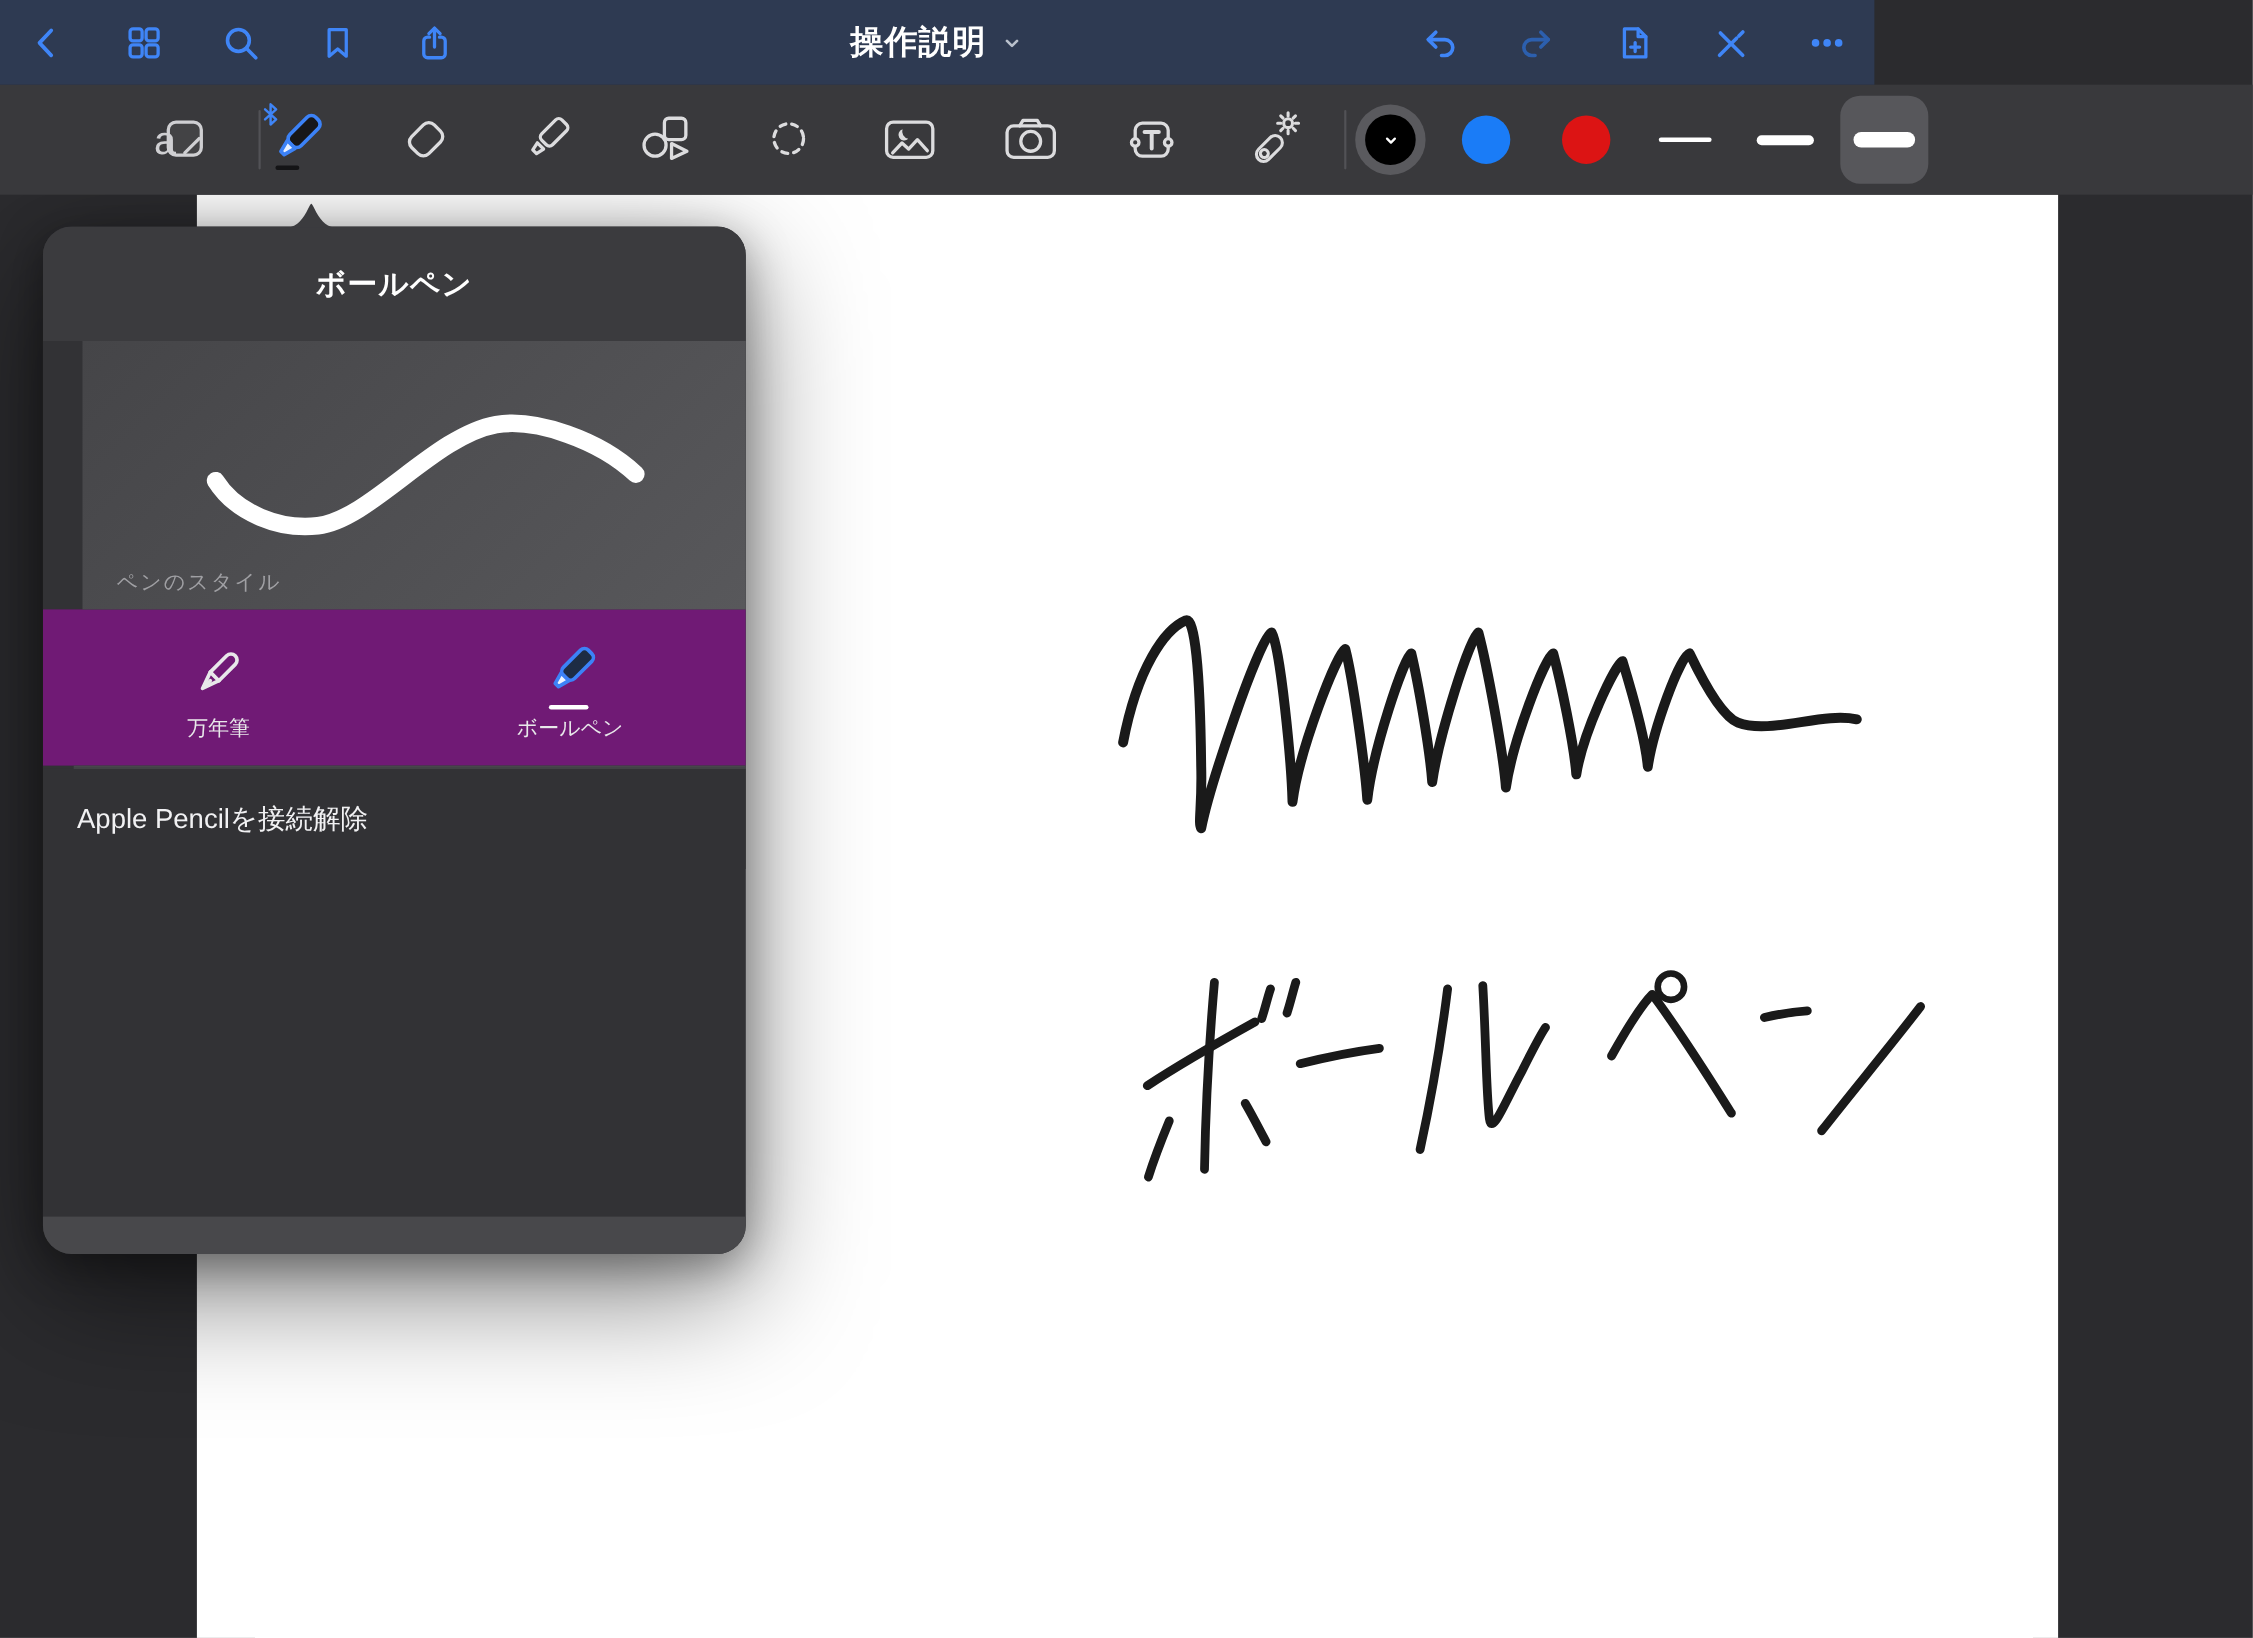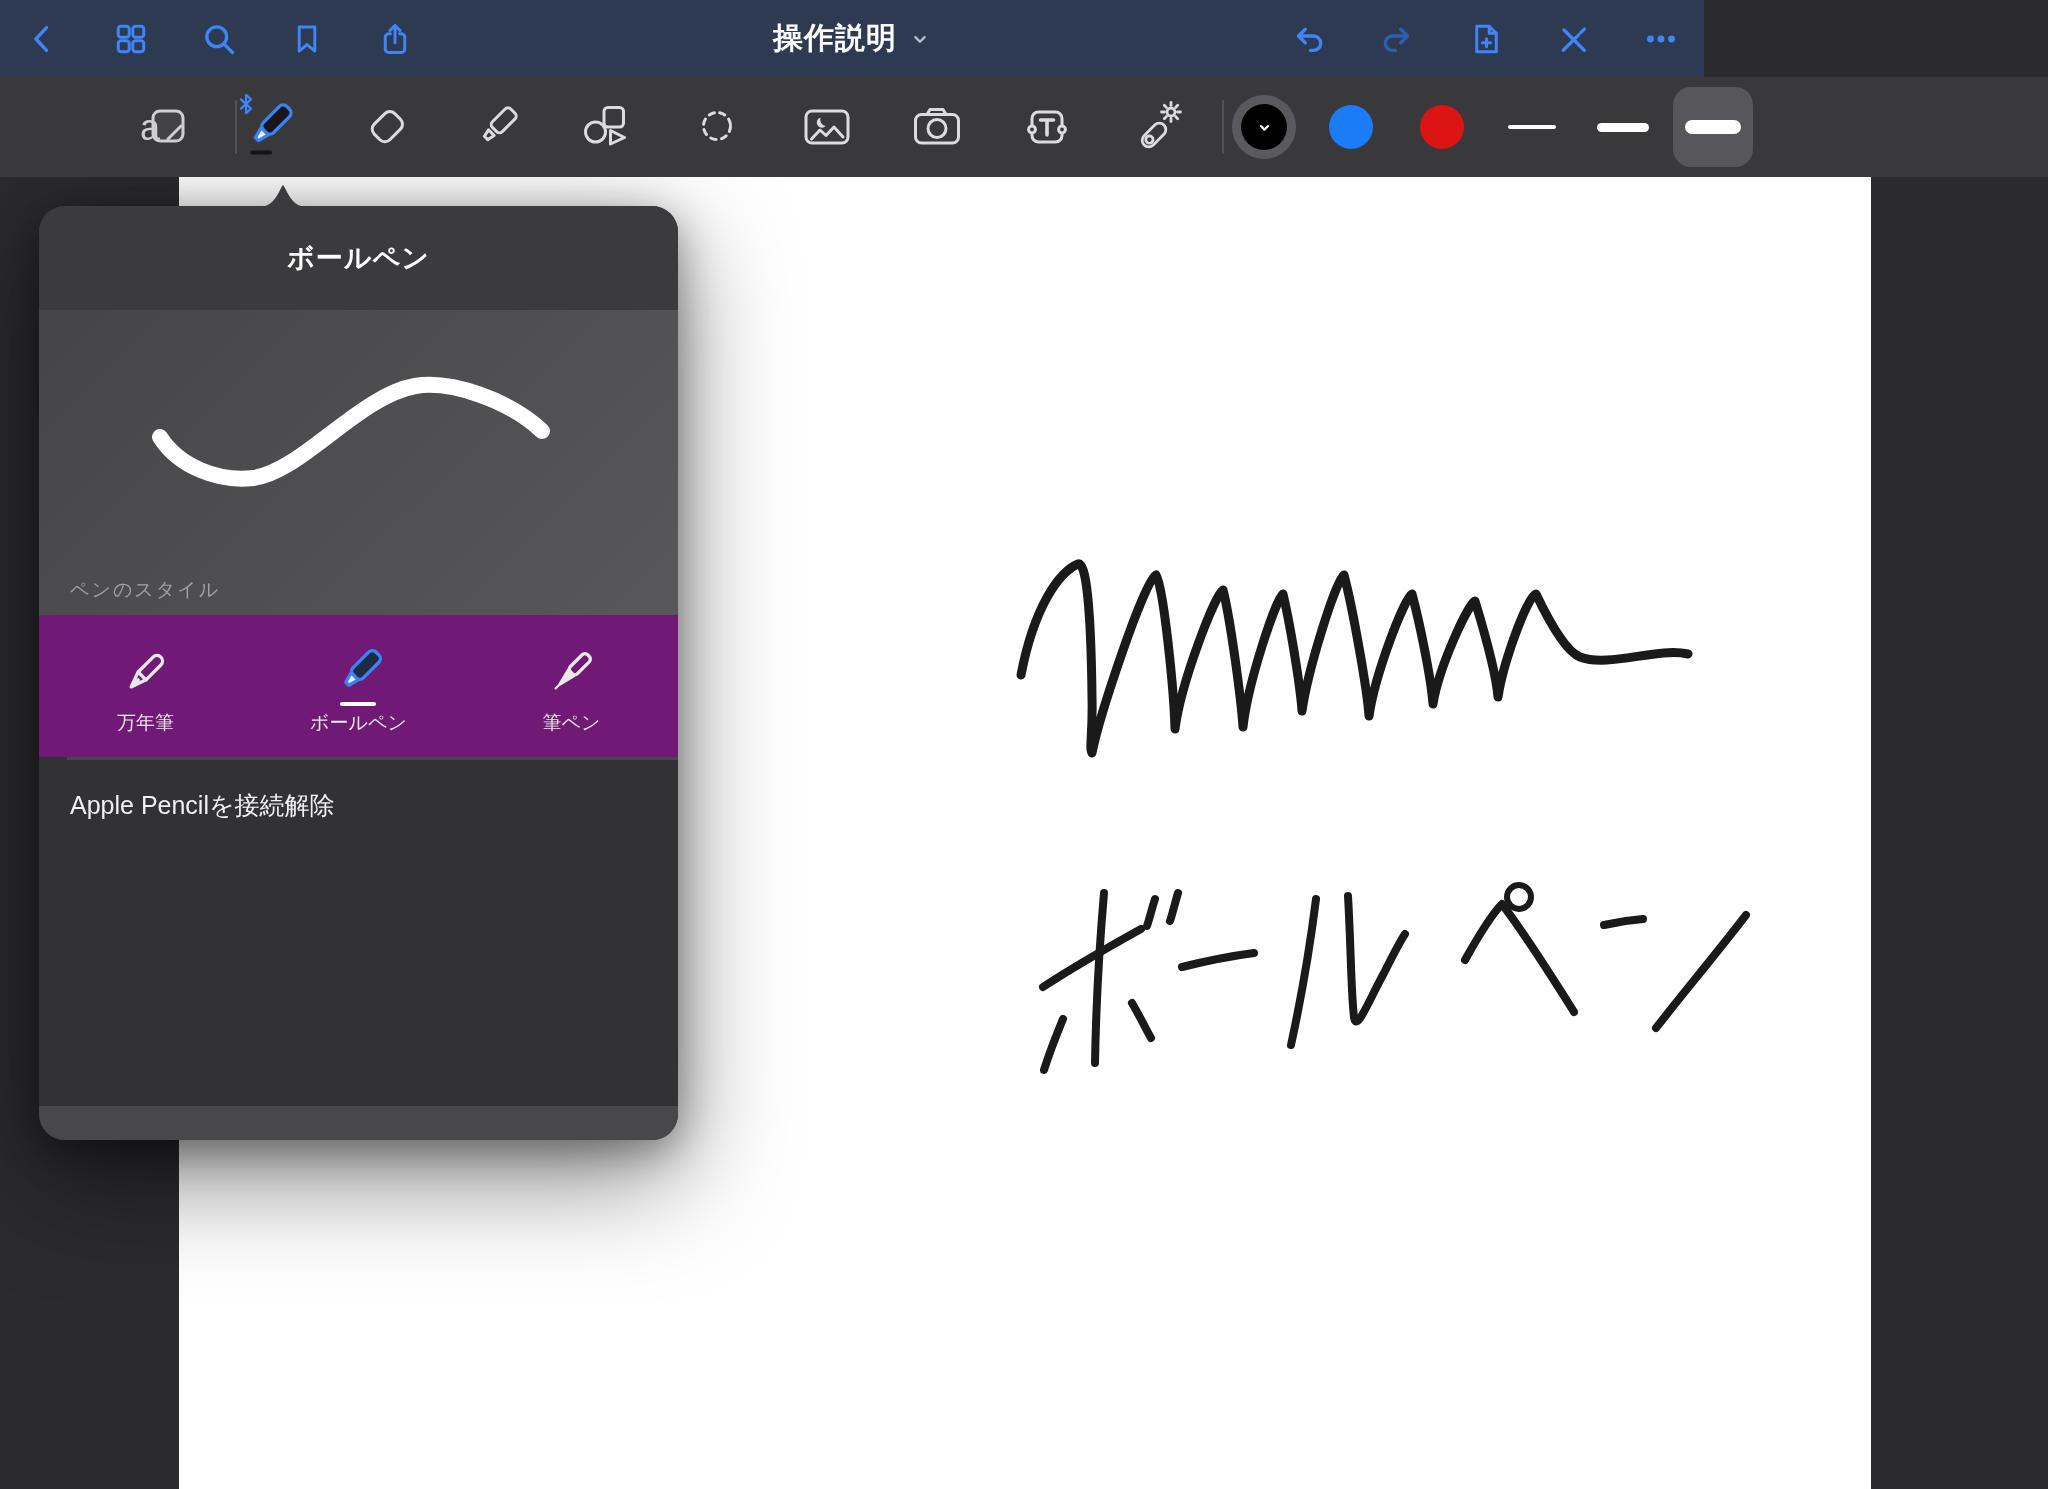--- a/index.html
+++ b/index.html
@@ -57,21 +57,21 @@
   
   .popover{
     position:absolute;left:39px;top:206px;width:639px;height:934px;border-radius:26px;
     background:#323235;overflow:hidden;z-index:20;
     box-shadow:0 35px 110px rgba(0,0,0,.50),0 10px 40px rgba(0,0,0,.35);
     display:flex;flex-direction:column;
   }
   .popover-arrow{position:absolute;left:259px;top:178px;z-index:21;}
   .p-header{height:104px;background:#3b3b3e;display:flex;align-items:center;justify-content:center;}
   .p-title{color:#ffffff;font-size:27px;font-weight:700;letter-spacing:1px;}
-  .p-preview{height:305px;background:linear-gradient(135deg,#454548,#58585b);position:relative;}
+  .p-preview{height:244px;background:linear-gradient(135deg,#454548,#58585b);position:relative;margin-left:36px;}
   .p-preview-label,.p-section-label{
     position:absolute;left:31px;bottom:12px;color:#a0a0a4;font-size:19px;letter-spacing:2px;
   }
   .p-styles{height:142px;background:#701a75;display:flex;}
   .p-style{flex:1;display:flex;flex-direction:column;align-items:center;justify-content:center;
     background:none;border:none;padding:0;color:#e8e8ea;}
   .p-style-icon{position:relative;height:72px;display:flex;align-items:center;justify-content:center;}
   .p-style-underline{position:absolute;left:12px;bottom:2px;width:36px;height:4.5px;background:#ffffff;border-radius:3px;}
   .p-style-label{font-size:19px;margin-top:2px;color:#e8e8ea;}
   .p-gap{height:68px;background:#39393c;position:relative;}
@@ -355,32 +355,20 @@
         <svg width="62" height="62" viewBox="0 0 56 56" fill="none" stroke="#3c82f7" stroke-width="3" stroke-linecap="round" stroke-linejoin="round">
           <g transform="rotate(45 28 28)">
               <rect x="21.5" y="4.5" width="13" height="29" rx="4.5" fill="#1d2c44"></rect>
               <path d="M23.5 33.5 h9 l-2.6 9.5 h-3.8 z" fill="#eef4ff"></path>
             </g>
         </svg>
         <span class="p-style-underline"></span>
       </span>
       <span class="p-style-label">ボールペン</span>
     </button>
-    <button class="p-style">
-      <span class="p-style-icon">
-        <svg width="62" height="62" viewBox="0 0 56 56" fill="none" stroke="#e8e8ea" stroke-width="3" stroke-linecap="round" stroke-linejoin="round">
-          <g transform="rotate(45 28 28)">
-              <rect x="23.5" y="7" width="9" height="22" rx="3.5"></rect>
-              <path d="M24.5 29 h7 l-3.5 14 z" fill="#e8e8ea"></path>
-              <path d="M28 43 V49" stroke-width="2"></path>
-            </g>
-        </svg>
-      </span>
-      <span class="p-style-label">筆ペン</span>
-    </button>
   </div>
 
 
   <div class="p-sep"></div>
   <div class="p-sep"></div>
   <div class="p-row r3">
     <span>Apple Pencilを接続解除</span>
   </div>
 
   <div class="p-footer"></div>

